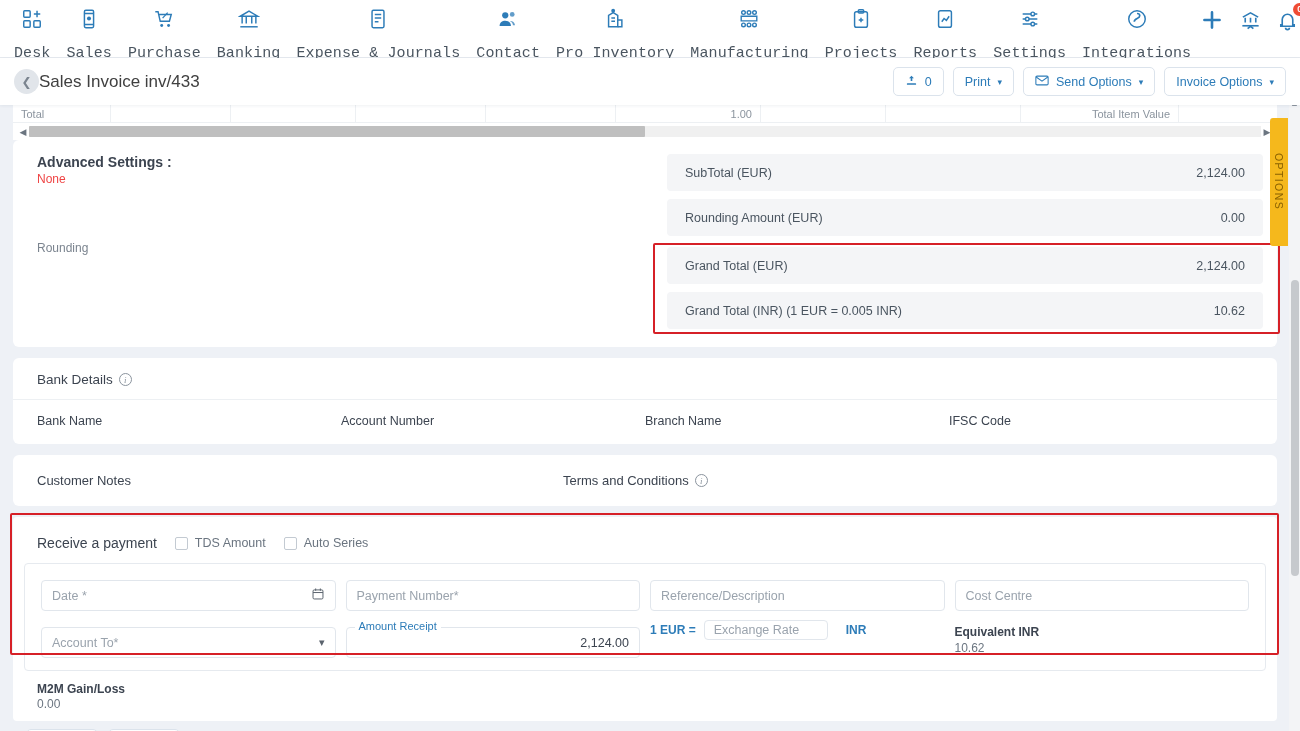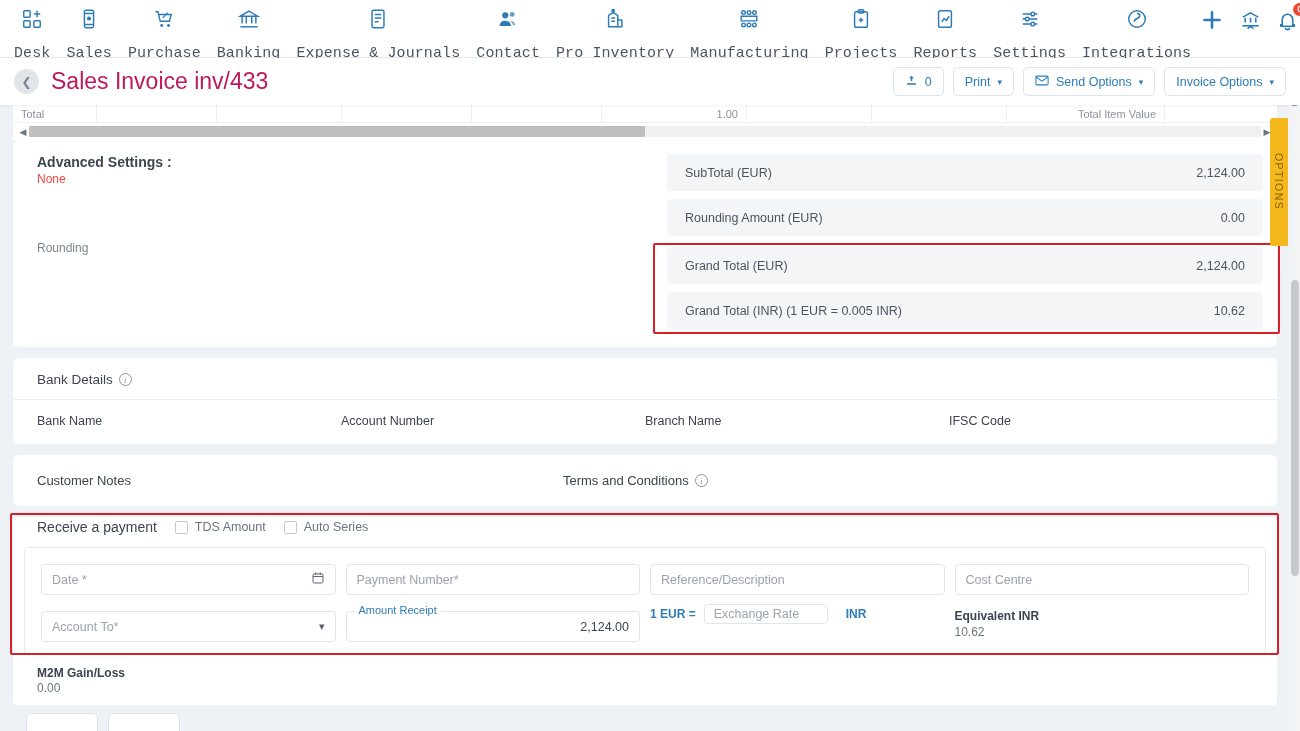--- a/index.html
+++ b/index.html
@@ -53,21 +53,21 @@
   .titlebar {
     position: absolute; top: 58px; left: 0; width: 1300px; height: 47px;
     background: #fff; display: flex; align-items: center; padding: 0 14px;
     box-shadow: 0 1px 3px rgba(30,50,80,.07); z-index: 6;
   }
   .backbtn {
     width: 25px; height: 25px; border-radius: 50%; background: #e1e5ea;
     display: flex; align-items: center; justify-content: center; cursor: pointer;
     color: #7b848f; font-size: 12px;
   }
-  .pagetitle { margin-left: 12px; font-size: 23px; color: #be185d; }
+  .pagetitle { font-size: 17px; color: #404040; }
   .tb-actions { margin-left: auto; display: flex; align-items: center; gap: 9px; }
   .tbtn {
     border: 1px solid #dbe3ec; background: #fff; border-radius: 5px;
     height: 29px; display: flex; align-items: center; gap: 7px;
     padding: 0 11px; font-size: 12.5px; color: #2d7cb8; cursor: pointer;
     white-space: nowrap;
   }
   .caret { font-size: 9px; color: #2d7cb8; }
 
   
@@ -120,21 +120,21 @@
   }
   .bank-head { padding: 14px 24px 12px 24px; border-bottom: 1px solid #edf0f3; }
   .bank-cols { display: flex; padding: 14px 24px 16px 24px; font-size: 12.5px; color: #3c4450; }
   .bank-cols > div { width: 316px; }
 
   .notes-card { display: flex; padding: 18px 24px; font-size: 13px; color: #3c4450; }
   .notes-card .t2 { margin-left: 432px; display: flex; align-items: center; gap: 6px; }
 
   
   .pay-wrap { position: relative; margin: 0 13px 0 13px; }
-  .pay-card { background: #fff; border-radius: 4px; padding: 2px 11px 10px 11px; }
+  .pay-card { background: #fff; border-radius: 4px; padding: 18px 11px 10px 11px; }
   .pay-head { display: flex; align-items: center; gap: 18px; padding-left: 13px; }
   .pay-title { font-size: 14px; color: #3c4450; }
   .cbx { display: flex; align-items: center; gap: 7px; font-size: 12.5px; color: #6b7580; cursor: pointer; }
   .cbx .box { width: 13px; height: 13px; border: 1.5px solid #c3cad2; border-radius: 2px; background: #fff; }
   .pay-inner {
     border: 1px solid #e6eaef; border-radius: 4px; margin-top: 12px;
     padding: 16px 16px 12px 16px;
   }
   .frow { display: flex; }
   .fcell { width: 308px; margin-right: 10px; position: relative; }
@@ -406,21 +406,21 @@
       <span>Invoice Options</span>
       <span class="caret">▾</span>
     </div>
   </div>
 </div>
 
 <div class="content">
 
   <div class="tbl-remnant">
     <div class="tbl-row">
-      <div class="tc" style="width:84px">Total</div>
+      <div class="tc" style="width:98px">Total</div>
       <div class="tc" style="width:120px"></div>
       <div class="tc" style="width:125px"></div>
       <div class="tc" style="width:130px"></div>
       <div class="tc" style="width:130px"></div>
       <div class="tc" style="width:145px;justify-content:flex-end">1.00</div>
       <div class="tc" style="width:125px"></div>
       <div class="tc" style="width:135px"></div>
       <div class="tc" style="width:158px;justify-content:flex-end">Total Item Value</div>
     </div>
     <div class="hscroll-wrap">

